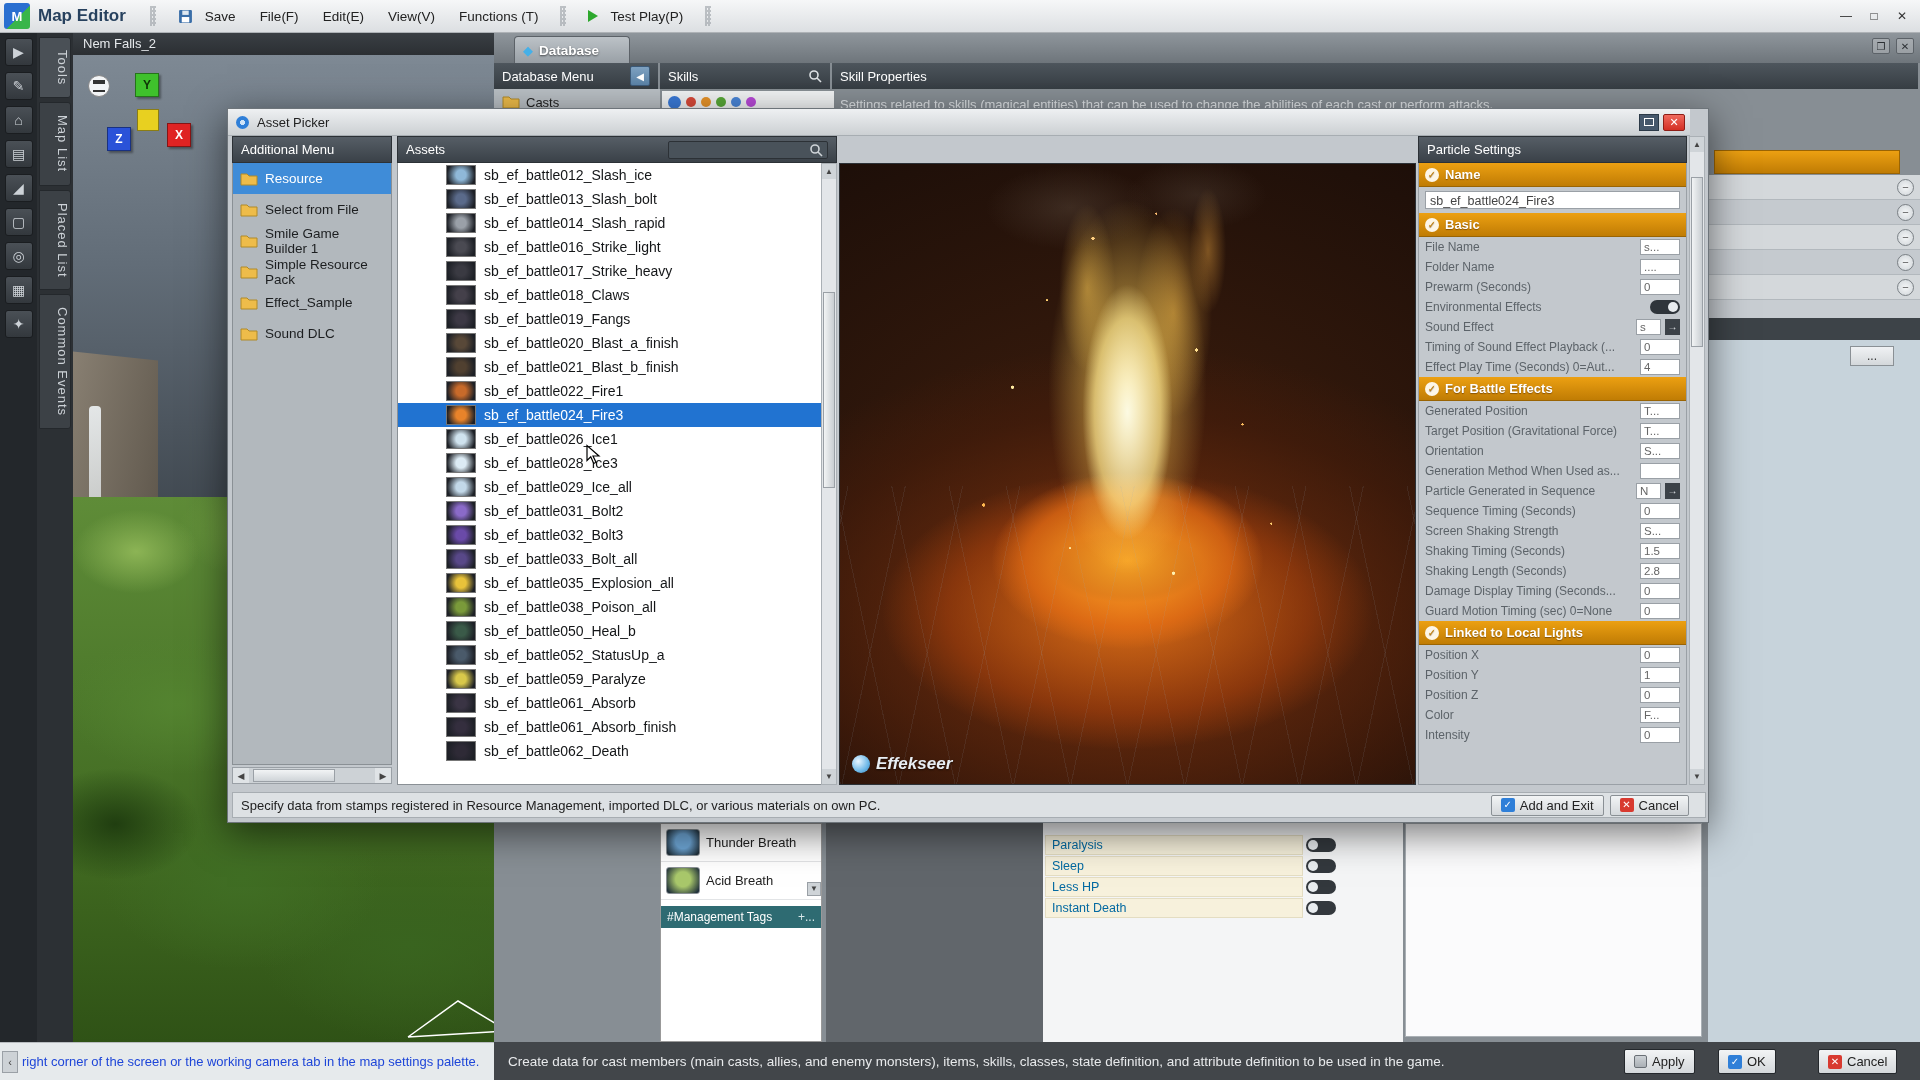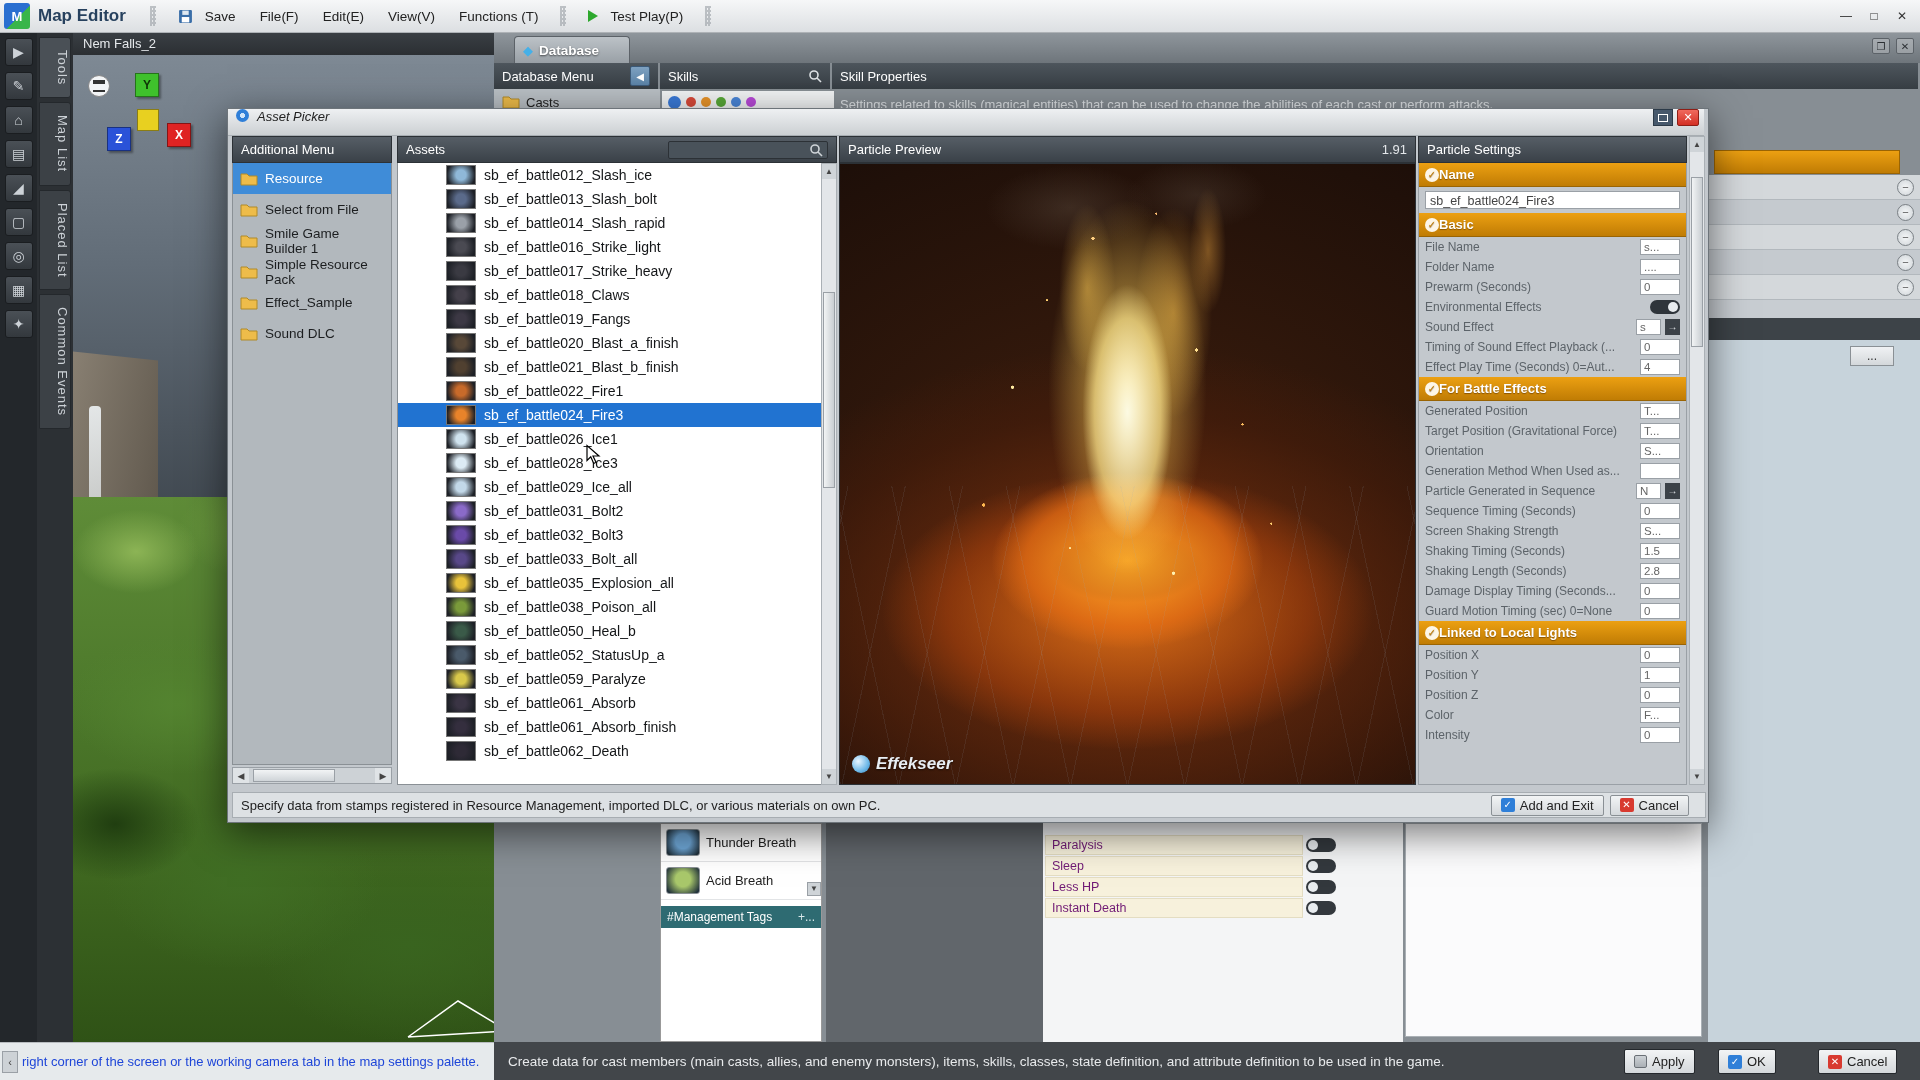--- a/index.html
+++ b/index.html
@@ -86,39 +86,39 @@
   .skill-panel{position:absolute;left:166px;top:790px;width:162px;height:219px;background:#fff;border:1px solid #999;}
   .skill-row{height:38px;display:flex;align-items:center;gap:6px;padding:0 5px;border-bottom:1px solid #e2e4e6;}
   .skill-ico{width:34px;height:27px;border:1px solid #8a9095;border-radius:3px;background:radial-gradient(circle at 50% 45%, var(--thumb,#7aa) 0 35%, #20303a 90%);}
   .skill-label{font-size:13px;color:#222;}
   .mgmt-bar{position:absolute;left:0;top:82px;right:0;height:22px;background:#2e6b72;color:#fff;font-size:12px;display:flex;align-items:center;padding:0 6px;}
   .mgmt-more{margin-left:auto;font-size:12px;color:#d8e8ea;}
   .skill-scroll{position:absolute;right:0;top:58px;width:14px;height:14px;background:#cfd4d8;border:1px solid #9aa0a6;font-size:8px;text-align:center;line-height:12px;color:#444;}
   .dark-panel{position:absolute;left:332px;top:790px;width:217px;height:219px;background:#61666b;}
   .states-panel{position:absolute;left:549px;top:790px;width:360px;height:219px;background:#f4f5f6;padding-top:12px;}
   .state-row{height:20px;margin:0 100px 1px 2px;background:#f7f1dc;border:1px solid #e4ddc2;display:flex;align-items:center;padding:0 6px;position:relative;}
-  .state-label{font-size:12.5px;color:#701a75;flex:1;}
+  .state-label{font-size:12.5px;color:#0369a1;flex:1;}
   .state-toggle{position:absolute;right:-34px;width:30px;height:14px;border-radius:7px;background:#33383d;}
   .state-toggle::after{content:"";position:absolute;left:2px;top:2px;width:10px;height:10px;border-radius:50%;background:#e8ecef;}
   .white-panel{position:absolute;left:911px;top:790px;width:297px;height:214px;background:#fbfbfc;border:1px solid #aab0b5;}
 
   
   .statusbar{position:absolute;left:494px;top:1042px;width:1426px;height:38px;background:#42464a;z-index:6;display:flex;align-items:center;}
   .status-text{color:#e8eaec;font-size:13.5px;margin-left:14px;white-space:nowrap;overflow:hidden;max-width:1080px;}
   .sb-btn{position:absolute;height:25px;background:linear-gradient(#f2f4f5,#d4d8db);border:1px solid #24282c;border-radius:2px;display:flex;align-items:center;gap:5px;font-size:13px;color:#222;padding:0 9px;}
   .sb-apply{left:1130px;top:7px;}
   .sb-ok{left:1224px;top:7px;}
   .sb-cancel{left:1324px;top:7px;}
   .ico-check{width:14px;height:14px;background:#2f7fd8;border-radius:2px;color:#fff;font-size:10px;line-height:14px;text-align:center;}
   .ico-x{width:14px;height:14px;background:#d83a30;border-radius:2px;color:#fff;font-size:10px;line-height:14px;text-align:center;}
   .ico-stamp{width:13px;height:13px;border:1px solid #6a7076;background:linear-gradient(#cdd2d6,#aab0b5);border-radius:2px;}
 
   
   .dialog{position:absolute;left:227px;top:108px;width:1482px;height:715px;background:#c3c8cd;border:1px solid #6d747a;box-shadow:0 10px 36px rgba(0,0,0,.55);z-index:10;}
-  .dlg-title{position:absolute;left:0;top:0;right:4px;height:27px;background:linear-gradient(#eef0f2,#ccd0d3);border-bottom:1px solid #a7adb2;display:flex;font-style:italic;}
+  .dlg-title{position:absolute;left:0;top:0;right:18px;height:27px;background:linear-gradient(#eef0f2,#ccd0d3);border-bottom:1px solid #a7adb2;display:flex;align-items:center;}
   .dlg-icon{width:13px;height:13px;margin:0 8px;border-radius:50%;background:radial-gradient(circle,#cfe4f8 0 28%,#2f7fd8 30% 100%);}
   .dlg-title-text{font-size:13px;color:#222;}
   .dlg-btns{margin-left:auto;display:flex;gap:4px;margin-right:5px;}
   .dlg-restore{width:20px;height:17px;background:#46586c;border:1px solid #2c3a48;display:flex;align-items:center;justify-content:center;}
   .dlg-restore::before{content:"";width:8px;height:6px;border:1.5px solid #fff;}
   .dlg-close{width:22px;height:17px;background:linear-gradient(#f06a5e,#d32f24);border:1px solid #8e1e16;color:#fff;font-size:11px;font-weight:bold;display:flex;align-items:center;justify-content:center;border-radius:2px;}
   .panel-head{position:absolute;height:27px;background:linear-gradient(#565e66,#3a4148);color:#fff;font-size:13px;display:flex;align-items:center;padding:0 8px;border:1px solid #2c3136;}
   
   .amenu-head{left:4px;top:27px;width:160px;}
   .amenu-body{position:absolute;left:4px;top:54px;width:160px;height:602px;background:#b2b8bd;border:1px solid #8a9095;border-top:none;}
@@ -172,21 +172,21 @@
     radial-gradient(100px 50px at 62% 5%, rgba(120,108,96,.22), transparent 70%);}
   .fire-grid{position:absolute;left:0;right:0;top:52%;bottom:0;background:
     repeating-linear-gradient(78deg, rgba(150,170,190,.10) 0 1px, transparent 1px 56px),
     repeating-linear-gradient(-78deg, rgba(150,170,190,.10) 0 1px, transparent 1px 56px);}
   .watermark{position:absolute;left:12px;bottom:10px;display:flex;align-items:center;gap:6px;}
   .wm-orb{width:18px;height:18px;border-radius:50%;background:radial-gradient(circle at 35% 35%, #eaf6ff, #6db8e8 60%, #2f7fb8);}
   .wm-text{font-size:17px;font-style:italic;font-weight:bold;color:#e8eef4;text-shadow:0 1px 2px rgba(0,0,0,.6);}
   
   .psettings-head{left:1190px;top:27px;width:269px;}
   .psettings{position:absolute;left:1190px;top:54px;width:269px;height:622px;background:#c3c8cd;border:1px solid #9aa0a6;border-top:none;overflow:hidden;}
-  .psec-h{height:24px;background:linear-gradient(#eca012,#c07c04);display:flex;align-items:center;padding:0 6px;color:#fff;font-weight:bold;font-size:13px;text-shadow:0 1px 1px rgba(90,50,0,.6);border-bottom:1px solid #9a6403;}
+  .psec-h{height:24px;background:linear-gradient(#eca012,#c07c04);display:flex;align-items:center;gap:6px;padding:0 6px;color:#fff;font-weight:bold;font-size:13px;text-shadow:0 1px 1px rgba(90,50,0,.6);border-bottom:1px solid #9a6403;}
   .check-ico{width:14px;height:14px;border-radius:50%;background:#fdf6e8;color:#c07c04;font-size:10px;line-height:14px;text-align:center;font-weight:bold;}
   .check-ico::before{content:"✓";}
   .srow{display:flex;align-items:center;height:20px;padding:0 6px;gap:4px;}
   .srow .lbl{flex:1;font-size:12px;color:#5c6369;white-space:nowrap;overflow:hidden;text-overflow:ellipsis;}
   .srow .val{width:40px;height:16px;background:#fff;border:1px solid #9aa0a6;font-size:11.5px;color:#666;padding:0 3px;line-height:14px;}
   .srow .tgl{display:none;width:30px;height:14px;background:#2f353b;border-radius:7px;position:relative;}
   .srow .tgl::after{content:"";position:absolute;right:2px;top:2px;width:10px;height:10px;border-radius:50%;background:#e8ecef;}
   .srow .arrowbtn{display:none;width:15px;height:16px;background:#3c4248;color:#dfe3e6;font-size:10px;line-height:16px;text-align:center;}
   .srow .arrowbtn::before{content:"→";}
   .srow[data-type="toggle"] .tgl{display:inline-block;}
@@ -656,24 +656,20 @@
           <span class="asset-thumb"></span>
           <span class="asset-label">sb_ef_battle062_Death</span>
         </div>
       </div>
     <div class="assets-vscroll">
       <span class="vs-btn vs-up">▲</span>
       <span class="vs-thumb"></span>
       <span class="vs-btn vs-down">▼</span>
     </div>
 
-    <div class="panel-head preview-head">
-      <span>Particle Preview</span>
-      <span class="preview-scale">1.91</span>
-    </div>
     <div class="fire-canvas">
       <div class="fire-grid"></div>
       <div class="watermark">
         <span class="wm-orb"></span>
         <span class="wm-text">Effekseer</span>
       </div>
     </div>
 
     <div class="panel-head psettings-head">
         <span>Particle Settings</span>

